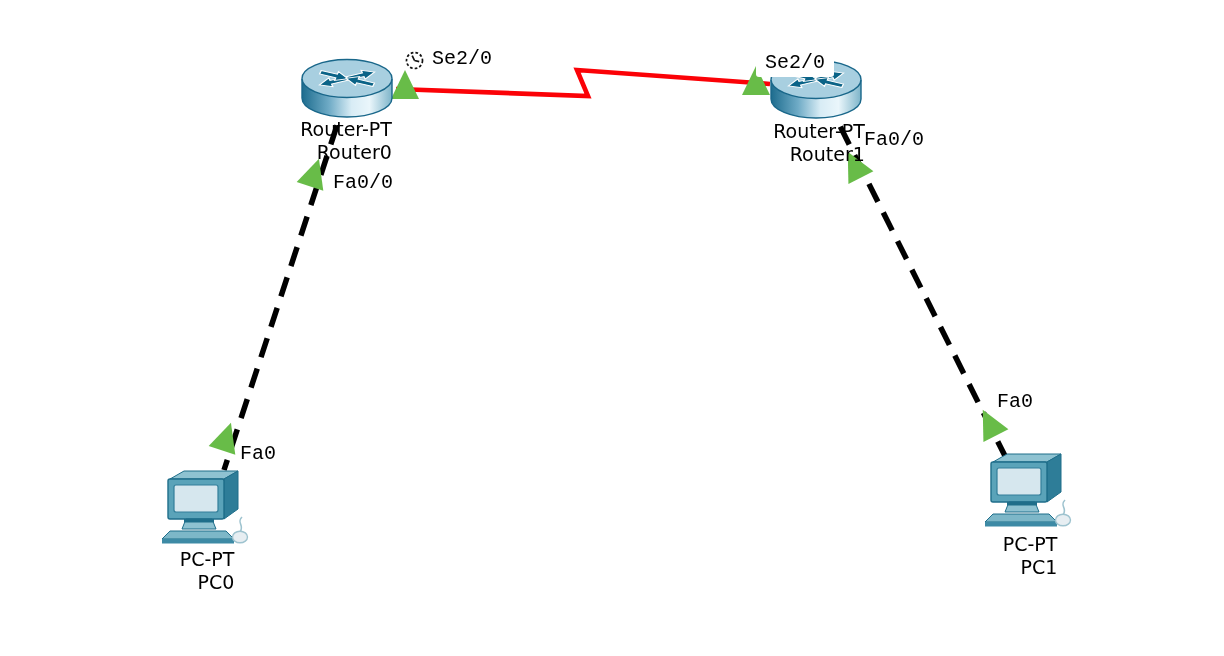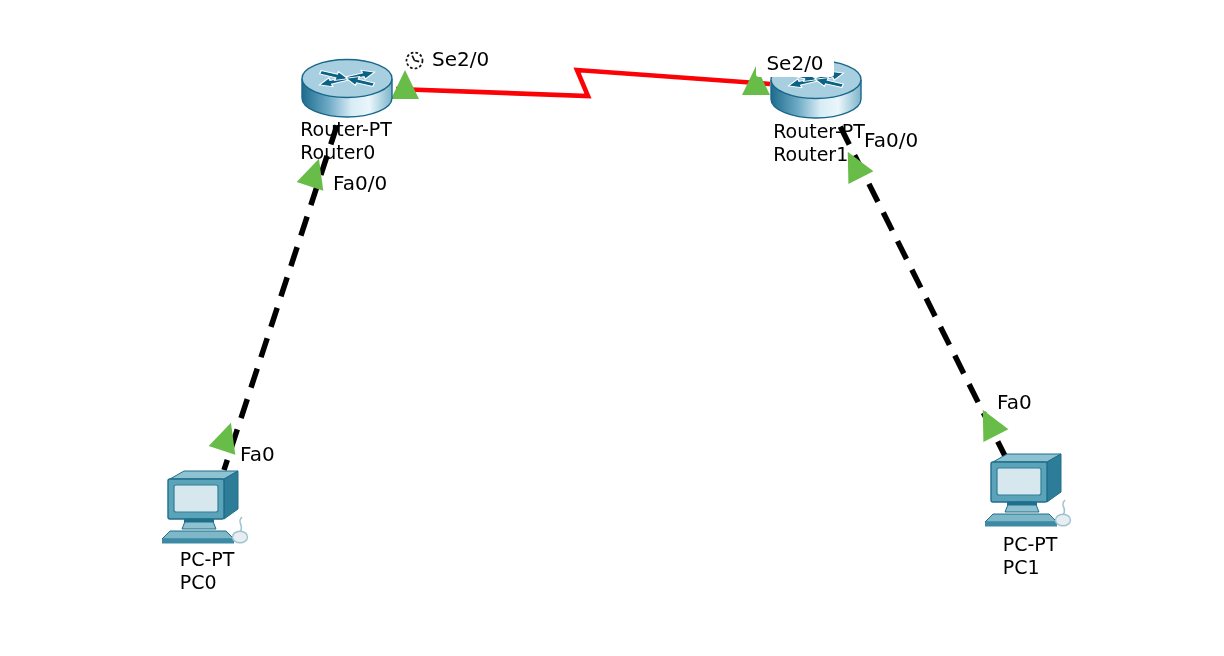--- a/index.html
+++ b/index.html
@@ -4,26 +4,26 @@
 <style>
   html,body{margin:0;padding:0;background:#fff;}
   #canvas{
     position:relative;width:1224px;height:656px;overflow:hidden;
     background:var(--canvas_bg,#ffffff);
     font-family:"DejaVu Sans","Liberation Sans",sans-serif;
     color:var(--text,#000);
   }
   #net{position:absolute;left:0;top:0;}
   .dev-label{
-    position:absolute;transform:translateX(-50%);text-align:left;
+    position:absolute;transform:translateX(-50%);text-align:right;
     font-size:19px;line-height:23px;white-space:nowrap;color:var(--text,#000);
   }
   .dev-label span{display:block;}
   .port-label{
-    position:absolute;font-size:20px;line-height:24px;white-space:nowrap;color:var(--text,#000);
+    position:absolute;font-size:20px;line-height:24px;white-space:nowrap;color:var(--text,#000);font-family:Liberation Mono, monospace;
   }
   .se-clock-wrap{display:flex;align-items:flex-start;gap:7px;}
   .se-box{
     background:#ffffff;border-radius:3px;width:78px;height:29px;
     display:flex;align-items:center;justify-content:center;
   }
   .eth-link{stroke:var(--ethernet_link,#000);stroke-width:5.5;stroke-dasharray:20 12;fill:none;}
   .ser-link{stroke:var(--serial_link,#f00);stroke-width:4.6;fill:none;stroke-linejoin:miter;}
   .tri{fill:var(--status_up,#68bc48);}
 </style>

